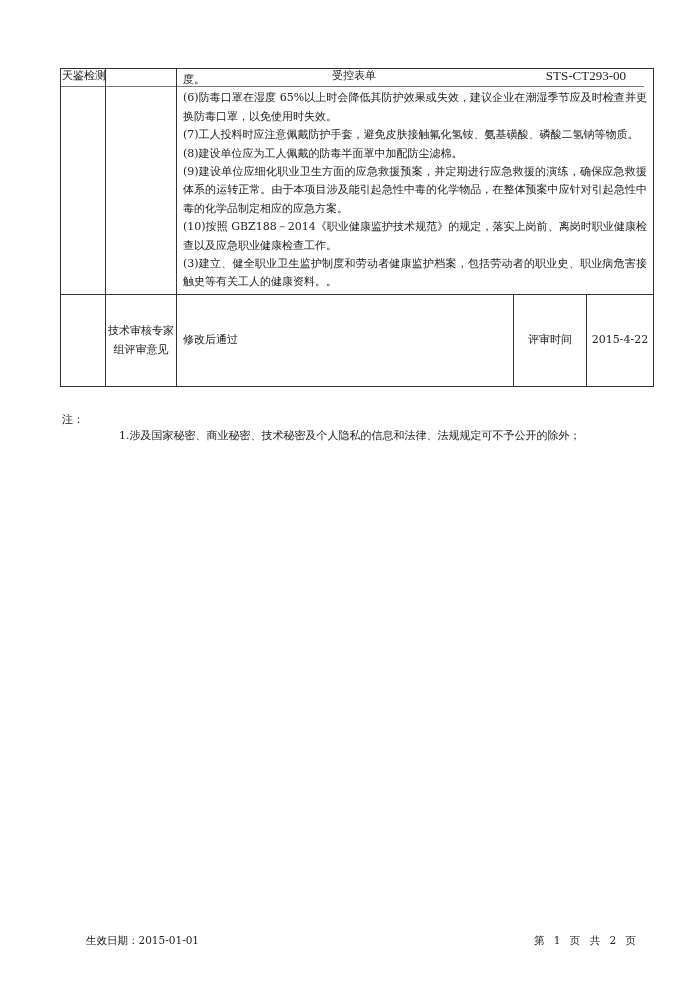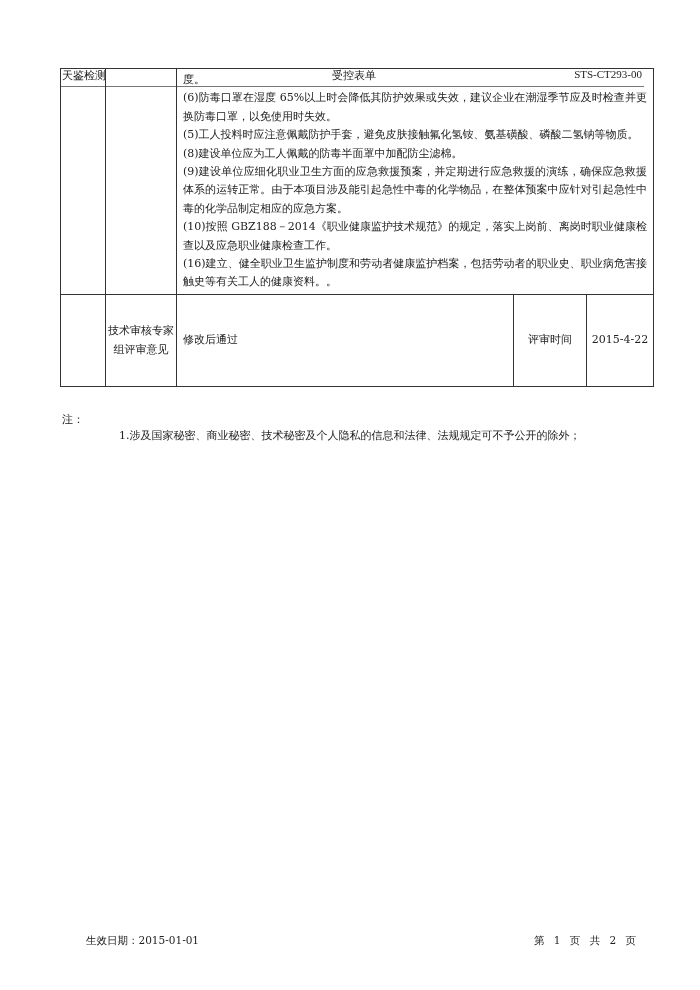--- a/index.html
+++ b/index.html
@@ -1,21 +1,21 @@
 <!DOCTYPE html>
 <html><head>
 <meta charset="utf-8">
 <style>
   html, body { margin: 0; padding: 0; background: #ffffff; }
   body { width: 700px; height: 990px; position: relative; font-family: "DejaVu Serif", "Liberation Serif", serif; color: #222; }
   .header { position: absolute; left: 60px; top: 32px; width: 584px; height: 18px; border-bottom: 1.5px solid #777; font-size: 11px; margin-top: 36px; }
   .header span { position: absolute; top: 0; }
   .h-left { left: 2px; }
   .h-center { left: 4px; right: 0; text-align: center; }
-  .h-right { right: 2px; font-family: "Liberation Serif", serif; font-size: 11px; }
+  .h-right { right: 18px; font-family: "Liberation Serif", serif; font-size: 13px; }
   table.form { position: absolute; left: 60px; top: 68px; width: 594px; border-collapse: collapse; font-size: 11px; line-height: 18.4px; }
   table.form td { border: 1px solid #333; vertical-align: top; padding: 4px; }
   .col1 { width: 36px; }
   .col2 { width: 62px; }
   .content { padding: 2px 6px 2px 6px !important; }
   .content p { margin: 0; text-align: justify; }
   .center { text-align: center; vertical-align: middle !important; }
   .label-cell { line-height: 19px; padding: 16px 2px !important; margin-top: 31px; }
   .val-cell { vertical-align: middle !important; padding-left: 6px !important; }
   .notes { position: absolute; left: 62px; top: 411px; width: 590px; font-size: 11px; line-height: 18px; }
@@ -36,25 +36,25 @@
 </div>
 
 <table class="form">
   <tbody>
       <tr>
     <td class="col1"></td>
     <td class="col2"></td>
     <td class="content" colspan="3">
       <p>度。</p>
       <p>(6)防毒口罩在湿度 65%以上时会降低其防护效果或失效，建议企业在潮湿季节应及时检查并更换防毒口罩，以免使用时失效。</p>
-      <p>(5)工人投料时应注意佩戴防护手套，避免皮肤接触氟化氢铵、氨基磺酸、磷酸二氢钠等物质。</p>
+      <p>(7)工人投料时应注意佩戴防护手套，避免皮肤接触氟化氢铵、氨基磺酸、磷酸二氢钠等物质。</p>
       <p>(8)建设单位应为工人佩戴的防毒半面罩中加配防尘滤棉。</p>
       <p>(9)建设单位应细化职业卫生方面的应急救援预案，并定期进行应急救援的演练，确保应急救援体系的运转正常。由于本项目涉及能引起急性中毒的化学物品，在整体预案中应针对引起急性中毒的化学品制定相应的应急方案。</p>
       <p>(10)按照 GBZ188－2014《职业健康监护技术规范》的规定，落实上岗前、离岗时职业健康检查以及应急职业健康检查工作。</p>
-      <p>(16)建立、健全职业卫生监护制度和劳动者健康监护档案，包括劳动者的职业史、职业病危害接触史等有关工人的健康资料。。</p>
+      <p>(3)建立、健全职业卫生监护制度和劳动者健康监护档案，包括劳动者的职业史、职业病危害接触史等有关工人的健康资料。。</p>
     </td>
   </tr>
   <tr style="height:92px;">
     <td class="col1"></td>
     <td class="col2 center label-cell">技术审核专家组评审意见</td>
     <td class="val-cell" style="width:326px;">修改后通过</td>
     <td class="center" style="width:64px;">评审时间</td>
     <td class="center">2015-4-22</td>
   </tr>
 </tbody>

